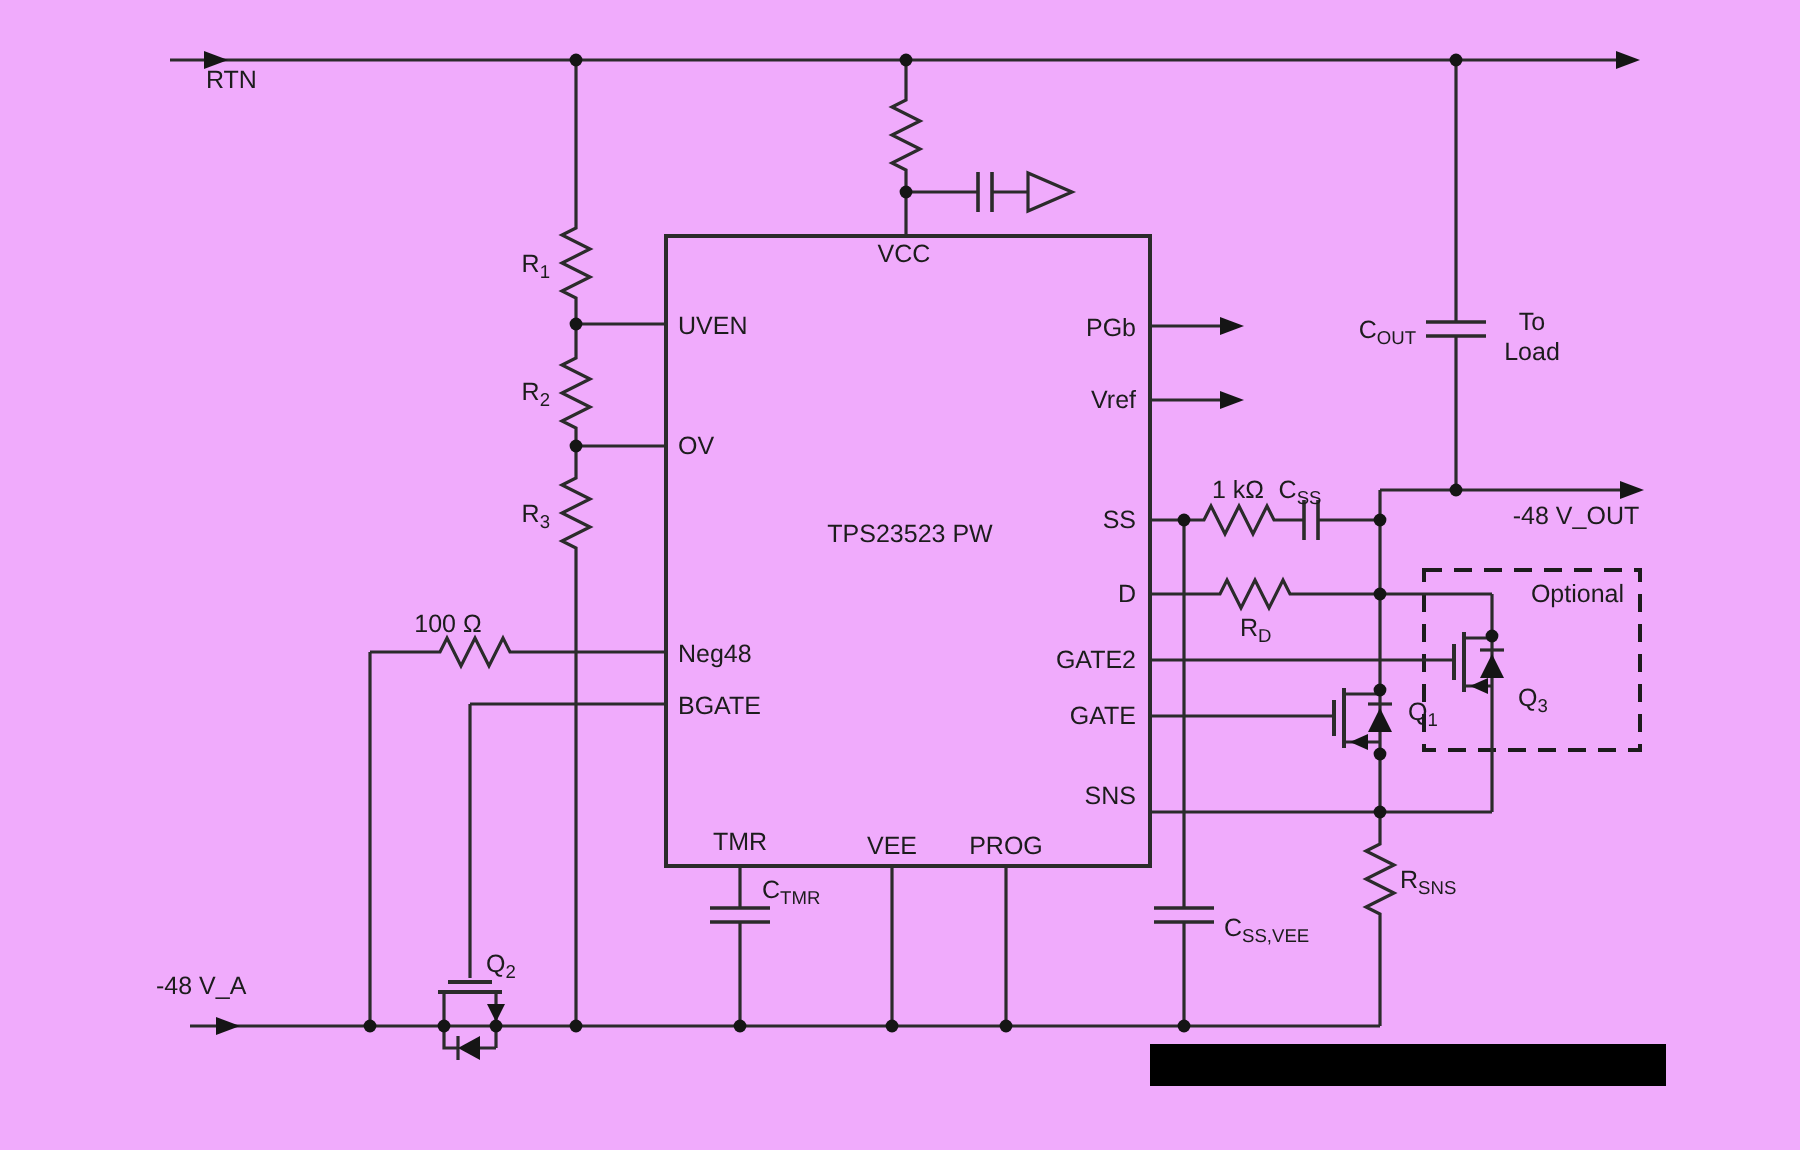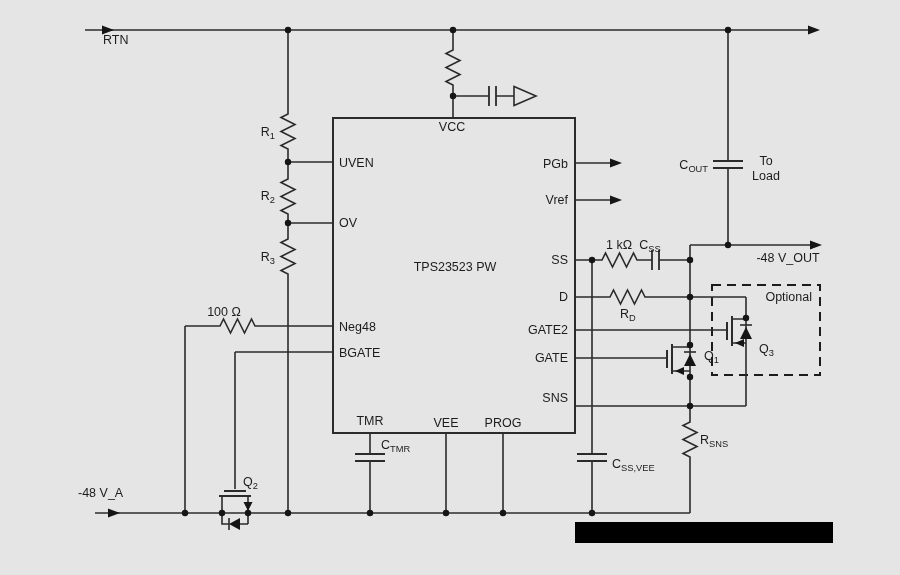--- a/index.html
+++ b/index.html
@@ -1,16 +1,16 @@
 <!DOCTYPE html>
 <html><head>
 <meta charset="utf-8">
 <style>
   html,body{margin:0;padding:0;background:#ffffff;}
-  .stage{width:900px;height:575px;position:relative;background:#e5e5e5;overflow:hidden;}
+  .stage{width:900px;height:575px;position:relative;background:#f0abfc;overflow:hidden;}
   svg{display:block;}
   .wire{stroke:#2b2b2b;stroke-width:1.6;fill:none;}
   .thick{stroke:#2b2b2b;stroke-width:2;fill:none;}
   .plate{stroke:#2b2b2b;stroke-width:1.8;fill:none;}
   .dot{fill:#151515;stroke:none;}
   .arrow{fill:#151515;stroke:none;}
   .lbl{font-family:"Liberation Sans","DejaVu Sans",sans-serif;font-size:12.5px;fill:#1c1c1c;}
   .sub{font-size:9.3px;}
   .chipname{font-family:"Liberation Sans","DejaVu Sans",sans-serif;font-size:12.5px;fill:#1c1c1c;}
   .dashbox{stroke:#1c1c1c;stroke-width:2;fill:none;stroke-dasharray:9 6;}

